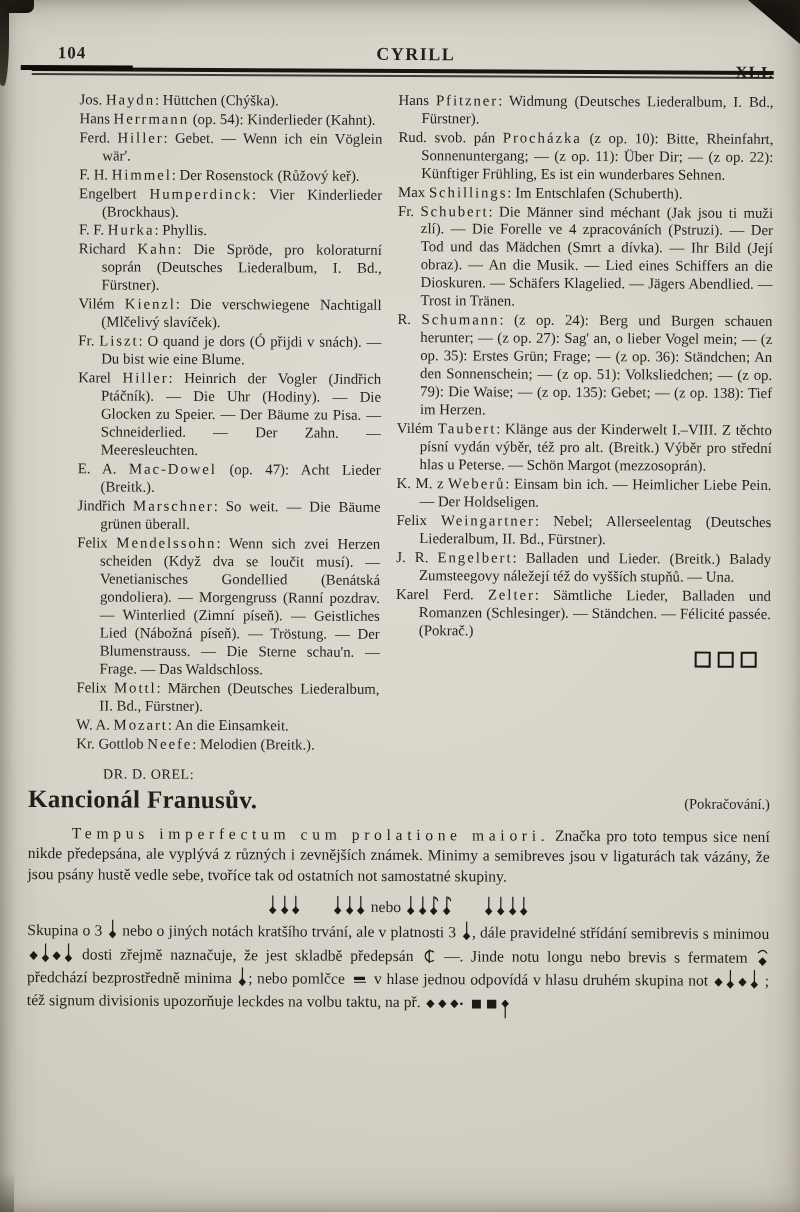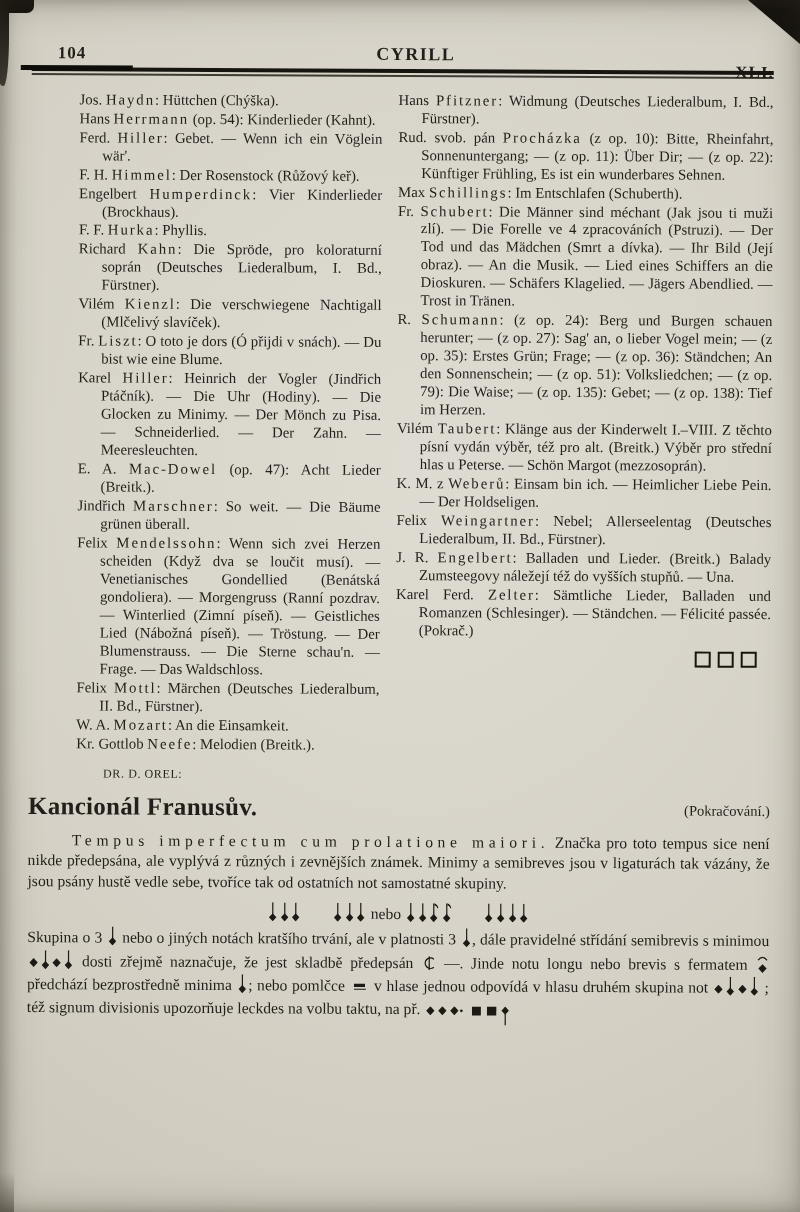--- a/index.html
+++ b/index.html
@@ -34,21 +34,21 @@
   .col-left{flex:0 0 303px;}
   .col-right{flex:1;}
   .entry{margin:0 0 1px 0;padding-left:1.55em;text-indent:-1.55em;}
   .entry.cont{text-indent:0;}
   .e-name{letter-spacing:.13em;}
   .end-squares{text-align:right;margin:10px 14px 0 0;}
   .end-squares .sq-mark{display:inline-block;width:12px;height:12px;border:2.6px solid #17150f;margin-left:7px;background:transparent;}
 
   
   .article-head{display:flex;justify-content:space-between;align-items:flex-end;margin-top:12px;}
-  .author{margin:0 0 11px 75px;font-size:12px;letter-spacing:.6px;}
+  .author{margin:0 0 3px 75px;font-size:14px;letter-spacing:.6px;}
   .title{font-size:25px;font-weight:bold;letter-spacing:.3px;margin:0;}
   .continuation{font-size:14.5px;margin-bottom:4px;}
   .para{font-size:15.6px;line-height:1.32;text-align:justify;margin:10px 0 0 0;}
   .para1 .lead{letter-spacing:.30em;}
   .para1{text-indent:44px;}
   .para2{line-height:1.5;margin-top:4px;}
 
   
   .notation{text-align:center;margin:10px 0 2px 0;font-size:15.6px;}
   .notation .gap{display:inline-block;width:30px;}
@@ -99,23 +99,23 @@
   <p class="entry"><span class="e-pre">F. H. </span><span class="e-name">Himmel</span><span class="e-rest">: Der Rosenstock (Růžový keř).</span></p>
 
   <p class="entry"><span class="e-pre">Engelbert </span><span class="e-name">Humperdinck</span><span class="e-rest">: Vier Kinderlieder (Brockhaus).</span></p>
 
   <p class="entry"><span class="e-pre">F. F. </span><span class="e-name">Hurka</span><span class="e-rest">: Phyllis.</span></p>
 
   <p class="entry"><span class="e-pre">Richard </span><span class="e-name">Kahn</span><span class="e-rest">: Die Spröde, pro koloraturní soprán (Deutsches Liederalbum, I. Bd., Fürstner).</span></p>
 
   <p class="entry"><span class="e-pre">Vilém </span><span class="e-name">Kienzl</span><span class="e-rest">: Die verschwiegene Nachtigall (Mlčelivý slavíček).</span></p>
 
-  <p class="entry"><span class="e-pre">Fr. </span><span class="e-name">Liszt</span><span class="e-rest">: O toto je dors (Ó přijdi v snách). — Du bist wie eine Blume.</span></p>
-
-  <p class="entry"><span class="e-pre">Karel </span><span class="e-name">Hiller</span><span class="e-rest">: Heinrich der Vogler (Jindřich Ptáčník). — Die Uhr (Hodiny). — Die Glocken zu Minimy. — Der Mönch zu Pisa. — Schneiderlied. — Der Zahn. — Meeresleuchten.</span></p>
+  <p class="entry"><span class="e-pre">Fr. </span><span class="e-name">Liszt</span><span class="e-rest">: O quand je dors (Ó přijdi v snách). — Du bist wie eine Blume.</span></p>
+
+  <p class="entry"><span class="e-pre">Karel </span><span class="e-name">Hiller</span><span class="e-rest">: Heinrich der Vogler (Jindřich Ptáčník). — Die Uhr (Hodiny). — Die Glocken zu Speier. — Der Bäume zu Pisa. — Schneiderlied. — Der Zahn. — Meeresleuchten.</span></p>
 
   <p class="entry"><span class="e-pre">E. A. </span><span class="e-name">Mac-Dowel</span><span class="e-rest"> (op. 47): Acht Lieder (Breitk.).</span></p>
 
   <p class="entry"><span class="e-pre">Jindřich </span><span class="e-name">Marschner</span><span class="e-rest">: So weit. — Die Bäume grünen überall.</span></p>
 
   <p class="entry"><span class="e-pre">Felix </span><span class="e-name">Mendelssohn</span><span class="e-rest">: Wenn sich zvei Herzen scheiden (Když dva se loučit musí). — Venetianisches Gondellied (Benátská gondoliera). — Morgengruss (Ranní pozdrav. — Winterlied (Zimní píseň). — Geistliches Lied (Nábožná píseň). — Tröstung. — Der Blumenstrauss. — Die Sterne schau'n. — Frage. — Das Waldschloss.</span></p>
 
   <p class="entry"><span class="e-pre">Felix </span><span class="e-name">Mottl</span><span class="e-rest">: Märchen (Deutsches Liederalbum, II. Bd., Fürstner).</span></p>
 
   <p class="entry"><span class="e-pre">W. A. </span><span class="e-name">Mozart</span><span class="e-rest">: An die Einsamkeit.</span></p>

